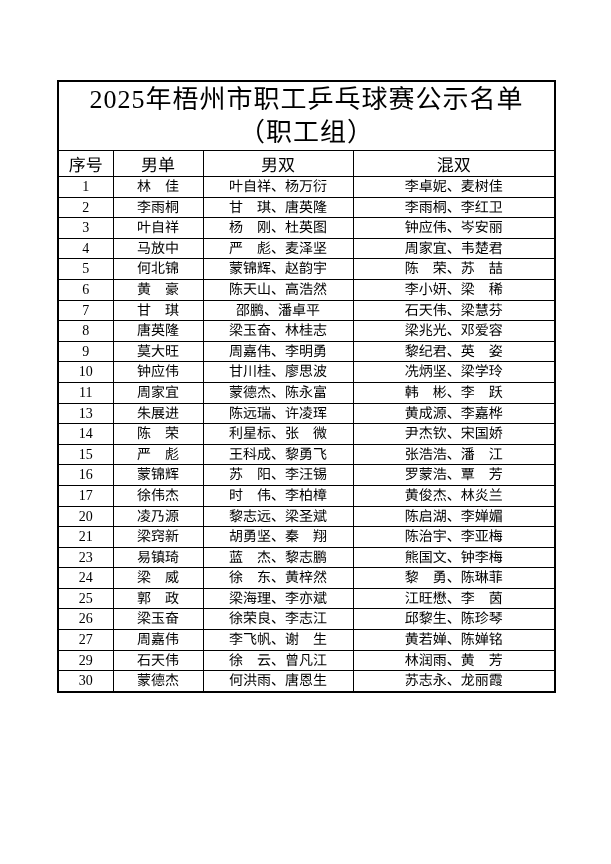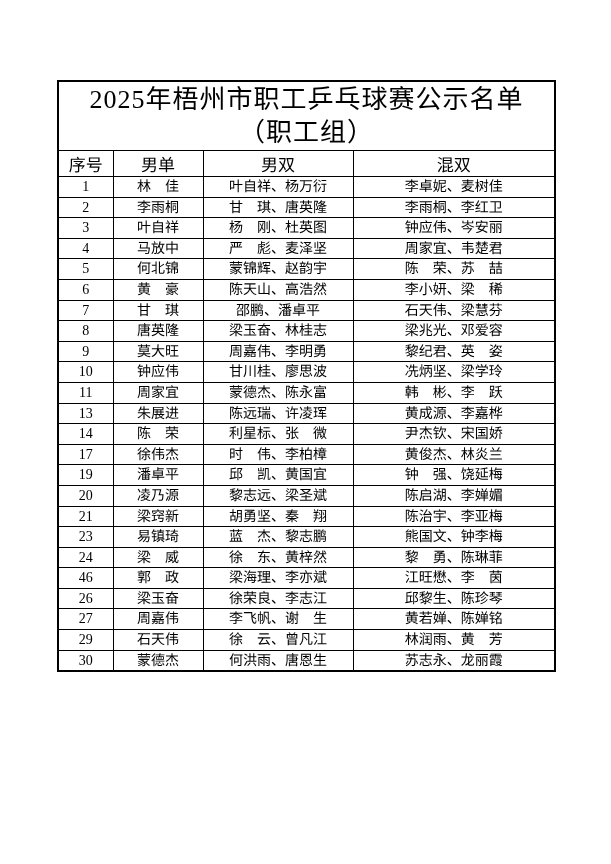--- a/index.html
+++ b/index.html
@@ -148,32 +148,38 @@
           <td>陈远瑞、许凌珲</td>
           <td>黄成源、李嘉桦</td>
         </tr>
         <tr>
           <td>14</td>
           <td>陈　荣</td>
           <td>利星标、张　微</td>
           <td>尹杰钦、宋国娇</td>
         </tr>
         <tr>
+          <td>15</td>
+          <td>严　彪</td>
+          <td>王科成、黎勇飞</td>
+          <td>张浩浩、潘　江</td>
+        </tr>
+        <tr>
+          <td>16</td>
+          <td>蒙锦辉</td>
+          <td>苏　阳、李汪锡</td>
+          <td>罗蒙浩、覃　芳</td>
+        </tr>
+        <tr>
           <td>17</td>
           <td>徐伟杰</td>
           <td>时　伟、李柏樟</td>
           <td>黄俊杰、林炎兰</td>
         </tr>
         <tr>
-          <td>19</td>
-          <td>潘卓平</td>
-          <td>邱　凯、黄国宜</td>
-          <td>钟　强、饶延梅</td>
-        </tr>
-        <tr>
           <td>20</td>
           <td>凌乃源</td>
           <td>黎志远、梁圣斌</td>
           <td>陈启湖、李婵媚</td>
         </tr>
         <tr>
           <td>21</td>
           <td>梁窍新</td>
           <td>胡勇坚、秦　翔</td>
           <td>陈治宇、李亚梅</td>
@@ -184,21 +190,21 @@
           <td>蓝　杰、黎志鹏</td>
           <td>熊国文、钟李梅</td>
         </tr>
         <tr>
           <td>24</td>
           <td>梁　威</td>
           <td>徐　东、黄梓然</td>
           <td>黎　勇、陈琳菲</td>
         </tr>
         <tr>
-          <td>46</td>
+          <td>25</td>
           <td>郭　政</td>
           <td>梁海理、李亦斌</td>
           <td>江旺懋、李　茵</td>
         </tr>
         <tr>
           <td>26</td>
           <td>梁玉奋</td>
           <td>徐荣良、李志江</td>
           <td>邱黎生、陈珍琴</td>
         </tr>

